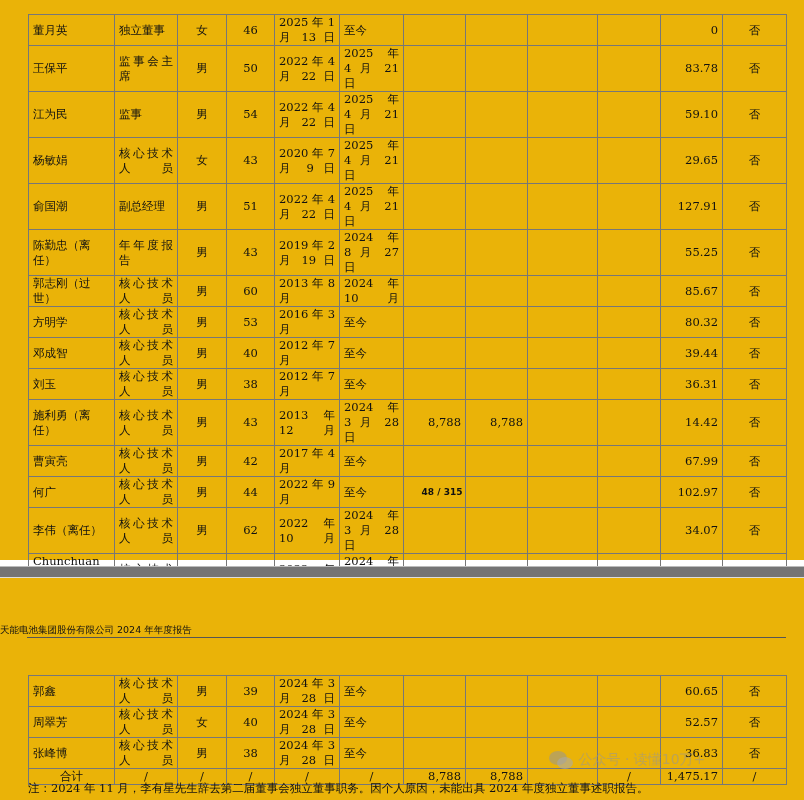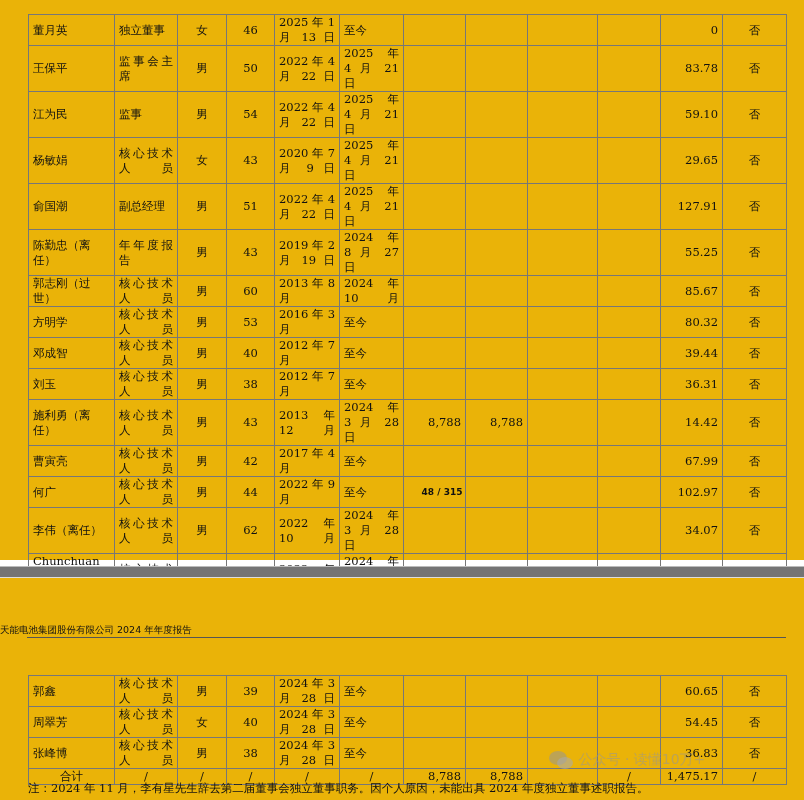--- a/index.html
+++ b/index.html
@@ -299,21 +299,21 @@
         <td class="l">周翠芳</td>
         <td class="just">核心技术人员</td>
         <td class="c">女</td>
         <td class="c">40</td>
         <td class="just">2024 年 3 月 28 日</td>
         <td class="l">至今</td>
         <td class="r"></td>
         <td class="r"></td>
         <td class="r"></td>
         <td class="r"></td>
-        <td class="r">54.45</td>
+        <td class="r">52.57</td>
         <td class="c">否</td>
       </tr>
       <tr style="height: 30px;">
         <td class="l">张峰博</td>
         <td class="just">核心技术人员</td>
         <td class="c">男</td>
         <td class="c">38</td>
         <td class="just">2024 年 3 月 28 日</td>
         <td class="l">至今</td>
         <td class="r"></td>

